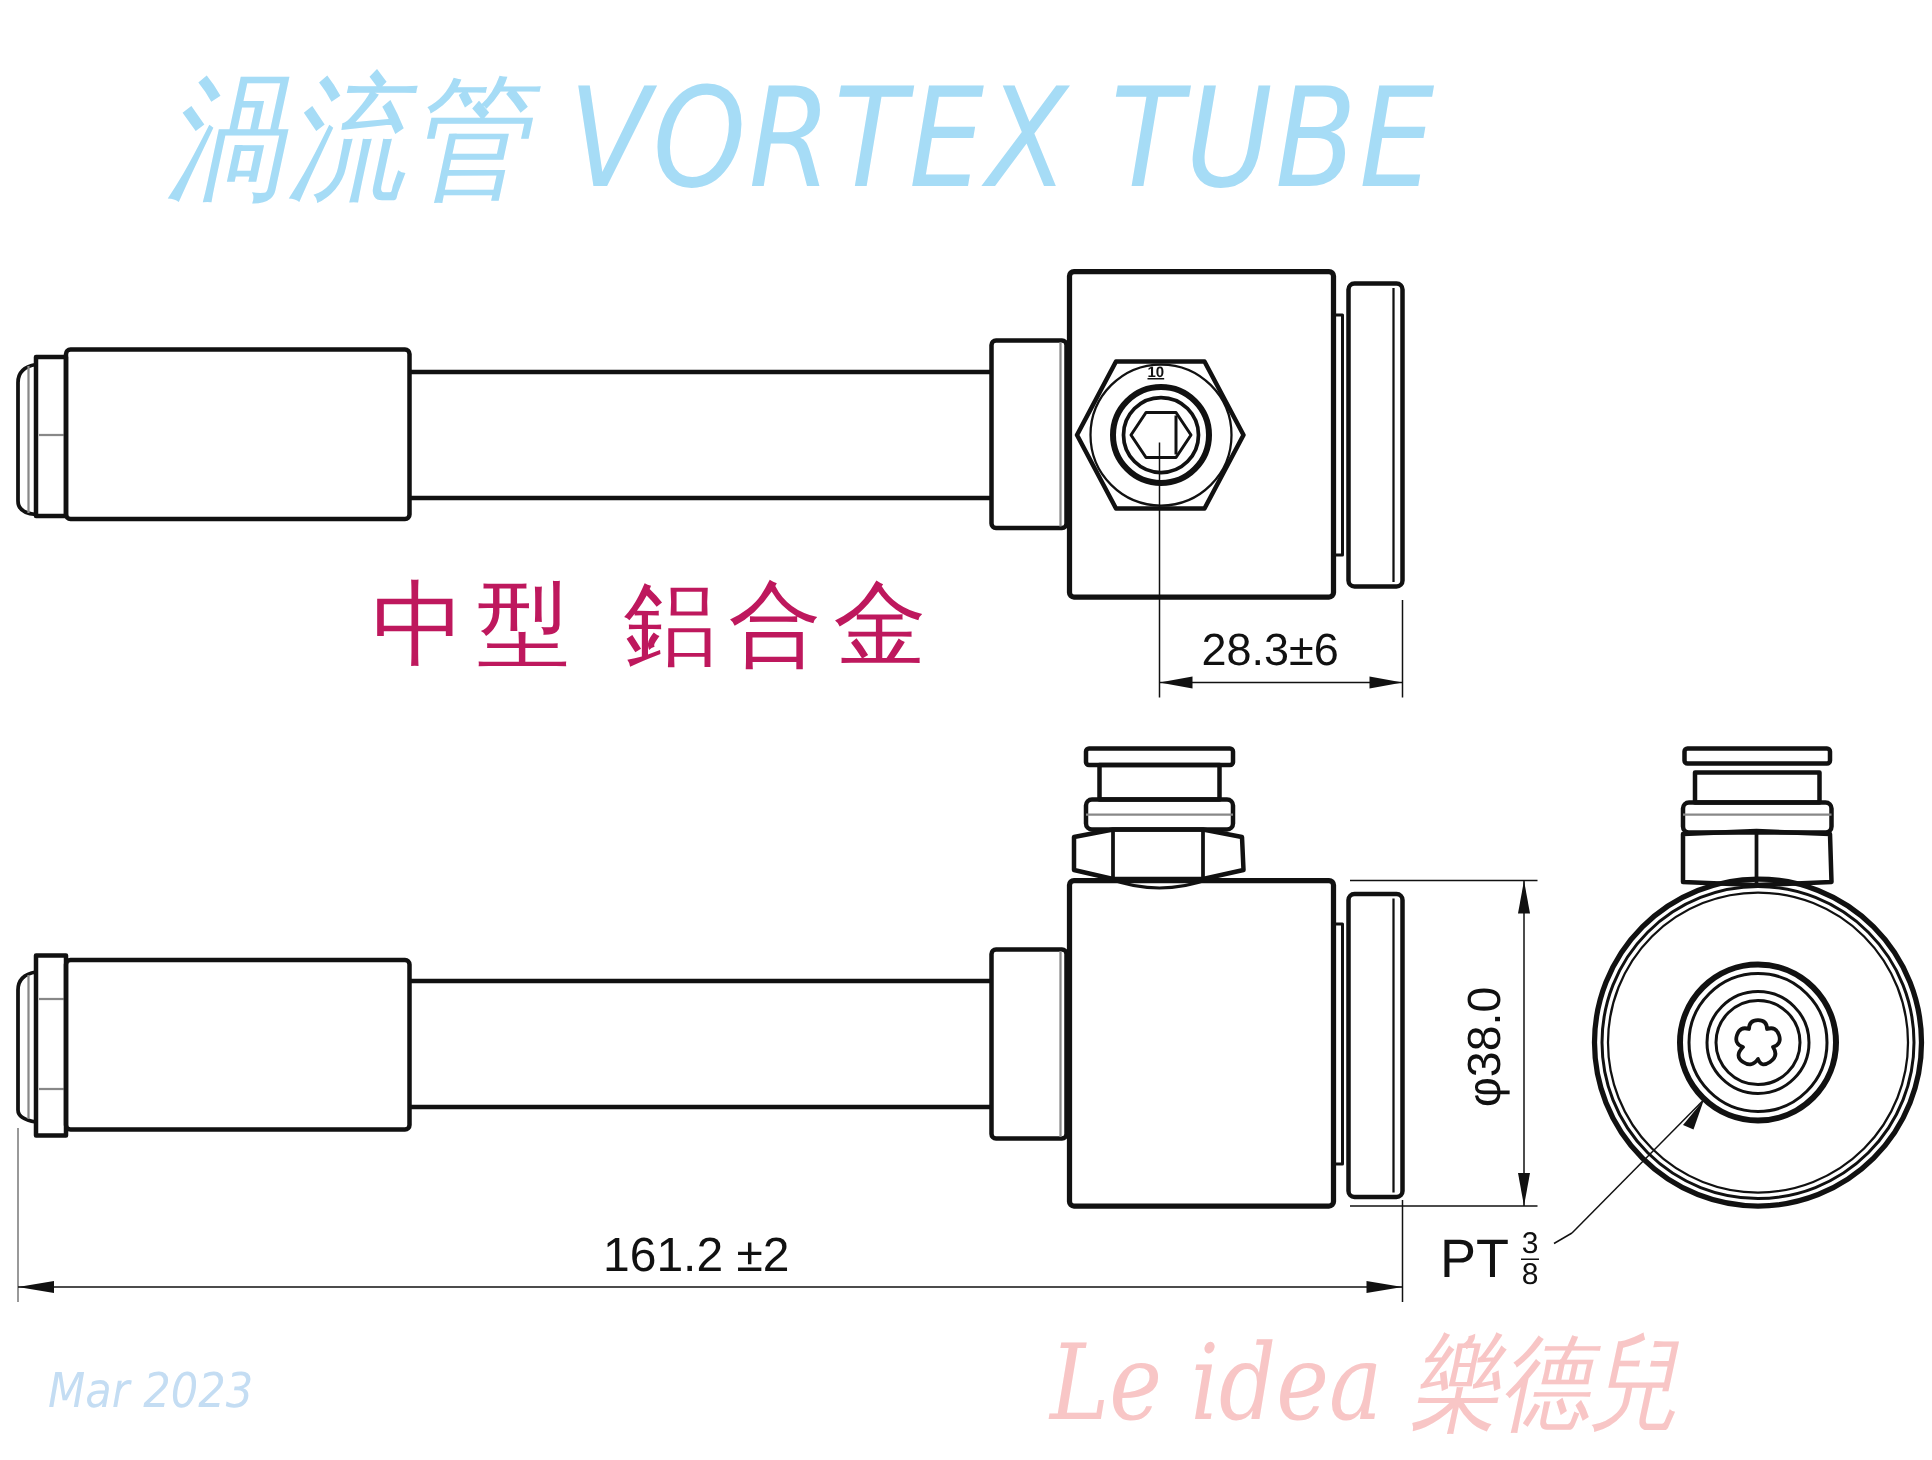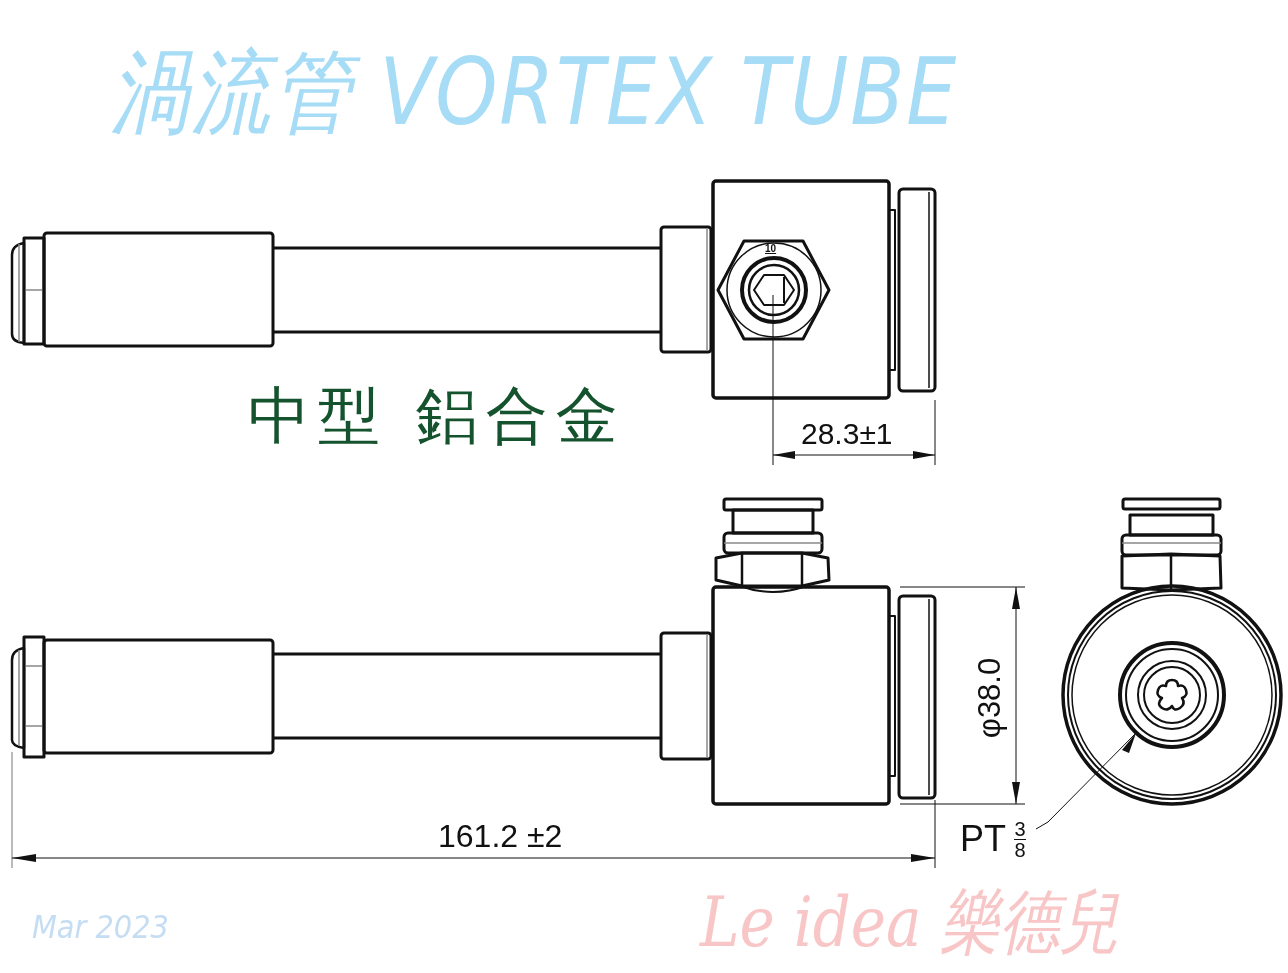--- a/index.html
+++ b/index.html
@@ -7,21 +7,21 @@
   .title {
     position: absolute; left: 110px; top: 38px; width: 1100px;
     font-family: "DejaVu Sans", sans-serif; font-weight: 300;
     font-size: 92px; line-height: 110px; color: #a6dcf6;
     letter-spacing: 2px; font-style: italic; transform: scaleX(0.86); transform-origin: left center;
     white-space: nowrap;
   }
   .subtitle {
     position: absolute; left: 248px; top: 376px;
     font-family: "DejaVu Serif", serif; font-size: 62px; line-height: 80px;
-    color: #14532d; letter-spacing: 8px; white-space: nowrap;
+    color: #be185d; letter-spacing: 8px; white-space: nowrap;
   }
   .date {
     position: absolute; left: 32px; top: 908px;
     font-family: "DejaVu Sans", sans-serif; font-style: italic; font-weight: 300;
     font-size: 32px; color: #c4ddf3; white-space: nowrap; transform: scaleX(0.9); transform-origin: left center;
   }
   .brand {
     position: absolute; left: 700px; top: 874px;
     font-family: "DejaVu Serif", serif; font-style: italic;
     font-size: 70px; line-height: 96px; color: #f8c6c6; white-space: nowrap;
@@ -130,27 +130,27 @@
     <path d="M1172 680 Q1178 680 1178 686 Q1184 684 1186 690 Q1188 696 1182 698 Q1186 704 1180 708 Q1174 712 1172 706 Q1168 712 1162 708 Q1156 704 1162 698 Q1156 696 1158 690 Q1160 684 1166 686 Q1166 680 1172 680 Z" stroke-width="2.5"></path>
 
     <line x1="1136" y1="733" x2="1048" y2="822" stroke-width="1"></line>
     <line x1="1048" y1="822" x2="1036" y2="829" stroke-width="1"></line>
     <polygon points="1136,733 1122,750 1129,753" fill="#111" stroke="none"></polygon>
   </g>
 </svg>
 
 <div class="subtitle">中型 鋁合金</div>
 
-<div class="dim" style="left:801px; top:417px; font-size:30px;">28.3±1</div>
+<div class="dim" style="left:801px; top:417px; font-size:30px;">28.3±6</div>
 
 <div class="dim" style="left:765px; top:243px; font-size:10px; font-weight:bold;text-decoration:underline;">10</div>
 
 <div class="dim" style="left:940px; top:680px; font-size:31px; transform: rotate(-90deg); transform-origin: center; width:100px; text-align:center;">φ38.0</div>
 
-<div class="dim" style="left:402px; top:818px; font-size:32px;margin-left:36px;">161.2 ±2</div>
+<div class="dim" style="left:402px; top:818px; font-size:32px;">161.2 ±2</div>
 
 <div class="dim" style="left:960px; top:818px; height:48px;">
   <span style="font-size:36px; vertical-align:middle;">PT</span>
   <span style="display:inline-block; vertical-align:middle; text-align:center; font-size:20px; line-height:20px; margin-left:4px;">
     <span style="display:block; border-bottom:1.5px solid #111;">3</span>
     <span style="display:block;">8</span>
   </span>
 </div>
 
 <div class="date">Mar 2023</div>

